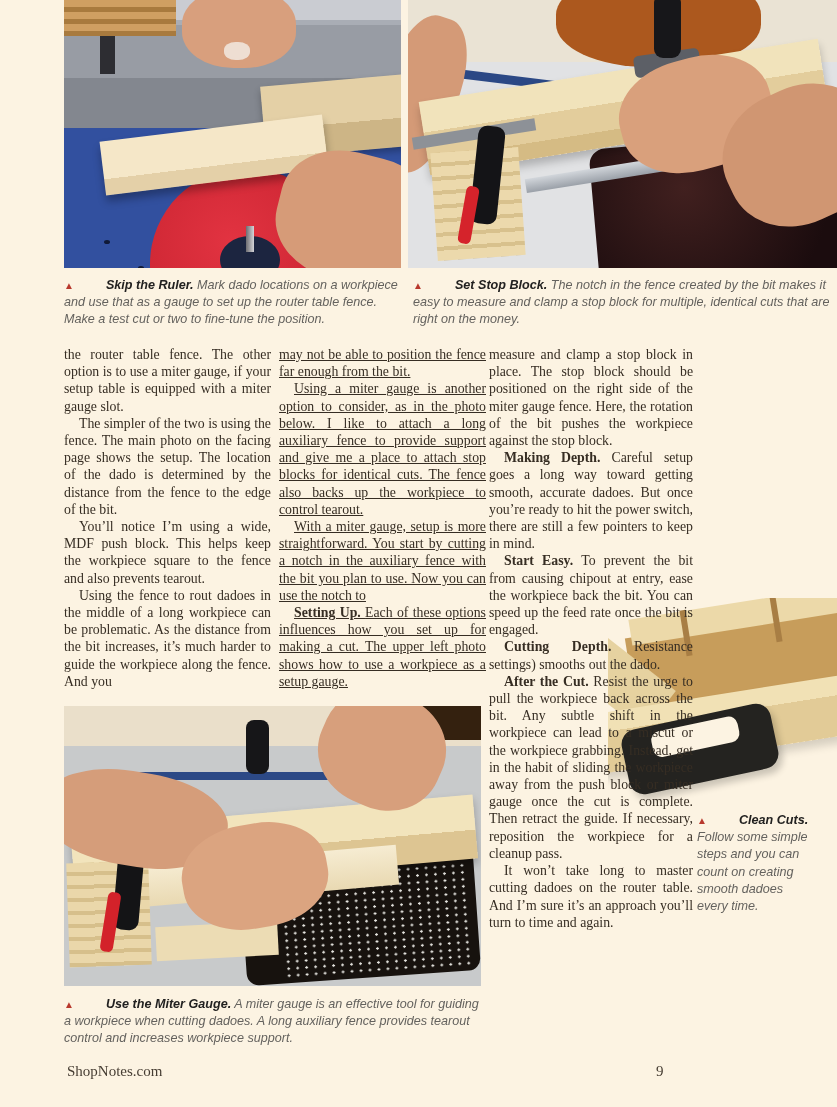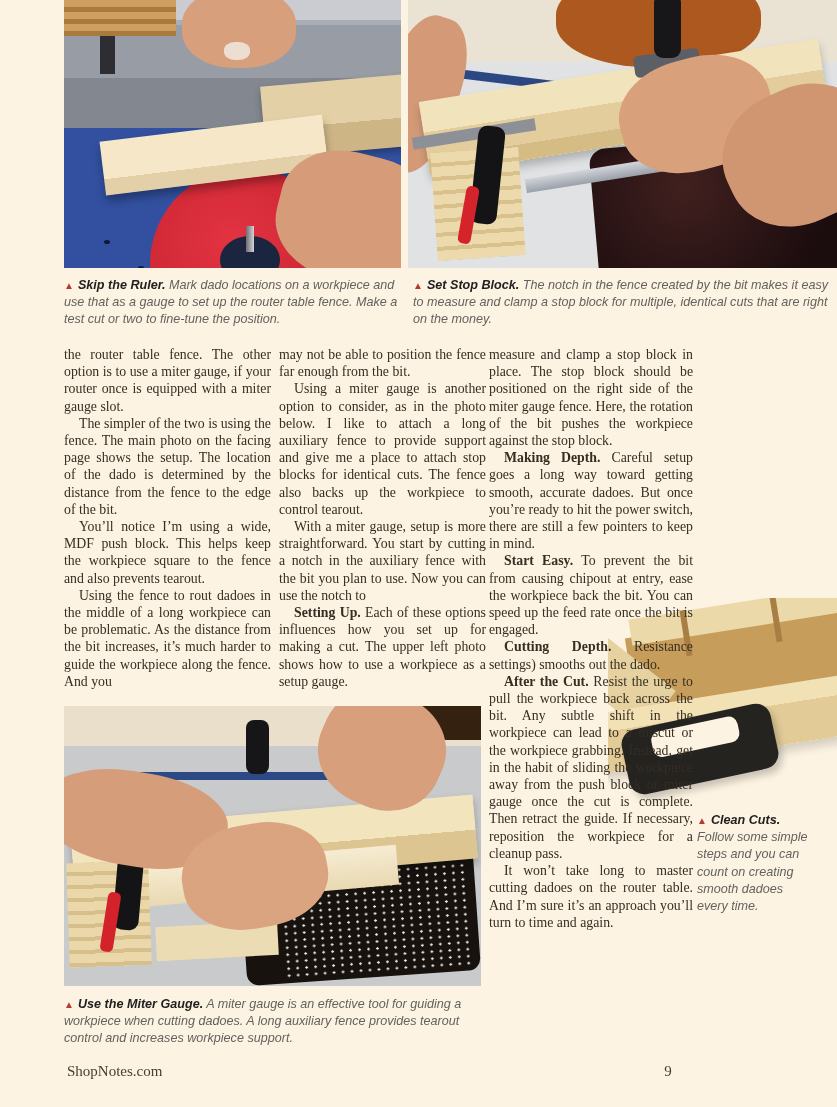--- a/index.html
+++ b/index.html
@@ -13,34 +13,34 @@
   
   .col{
     position:absolute;top:346px;overflow:hidden;z-index:2;
     font:13.8px/17.2px "Liberation Serif",serif;color:#362d23;
     text-align:justify;
   }
   .col p{margin:0;text-indent:15px;}
   .col p.cont{text-indent:0;}
   .col .lead{font-weight:bold;}
   #col1{left:64px;width:207px;height:362px;}
-  #col2{left:279px;width:207px;height:362px;}
+  #col2{left:279px;width:207px;height:362px;text-decoration:underline;}
   #col3{left:489px;width:204px;height:716px;}
   .seg2{width:121px;}
   .lead-split{text-align-last:justify;}
   
   .caption{
     position:absolute;z-index:2;
     font:italic 12.6px/17.2px "Liberation Sans",sans-serif;color:#64625e;
     text-align:left;
   }
-  .caption b{color:#222120;}
+  .caption b{color:#222120;margin-left:28px;}
   .tri{font-style:normal;color:#b8382d;font-size:10px;padding-right:4px;}
   
-  .footer{position:absolute;z-index:2;font:15px/18px "Liberation Serif",serif;color:#463d33;text-align:center;}
+  .footer{position:absolute;z-index:2;font:15px/18px "Liberation Serif",serif;color:#463d33;}
   
   #photo1{left:64px;top:0;width:337px;height:268px;background:#32509f;}
   .p1-fence{top:0;left:0;right:0;height:128px;
     background:linear-gradient(180deg,#caccd2 0 20px,#a9adb5 20px 25px,#989ca4 25px 78px,#83878f 78px 100%);}
   .p1-slot{left:36px;top:30px;width:15px;height:44px;background:#2d2d32;}
   .p1-strips{left:0;top:0;width:112px;height:36px;
     background:repeating-linear-gradient(180deg,#cf9f62 0 7px,#a87a3e 7px 12px);}
   .p1-mdf{right:-14px;top:80px;width:152px;height:72px;transform:rotate(-5deg);
     background:linear-gradient(180deg,#e4d0a6 0 60%,#cdb586 60% 100%);box-shadow:0 4px 7px rgba(0,0,0,.28);}
   .p1-table-holes{left:40px;bottom:24px;width:6px;height:4px;border-radius:50%;background:#101a38;
@@ -160,21 +160,21 @@
   <span class="tri">▲</span><b>Skip the Ruler.</b>
   <span>Mark dado locations on a workpiece and use that as a gauge to set up the router table fence. Make a test cut or two to fine-tune the position.</span>
 </div>
 
 <div class="caption" style="left:413px;top:277px;width:424px;">
   <span class="tri">▲</span><b>Set Stop Block.</b>
   <span>The notch in the fence created by the bit makes it easy to measure and clamp a stop block for multiple, identical cuts that are right on the money.</span>
 </div>
 
 <div class="col" id="col1">
-  <p class="cont"><span>the router table fence. The other option is to use a miter gauge, if your router once is equipped with a miter gauge slot.</span></p>
+  <p class="cont"><span>the router table fence. The other option is to use a miter gauge, if your setup table is equipped with a miter gauge slot.</span></p>
   <p><span>The simpler of the two is using the fence. The main photo on the facing page shows the setup. The location of the dado is determined by the distance from the fence to the edge of the bit.</span></p>
   <p><span>You’ll notice I’m using a wide, MDF push block. This helps keep the workpiece square to the fence and also prevents tearout.</span></p>
   <p><span>Using the fence to rout dadoes in the middle of a long workpiece can be problematic. As the distance from the bit increases, it’s much harder to guide the workpiece along the fence. And you</span></p>
 </div>
 
 <div class="col" id="col2">
   <p class="cont"><span>may not be able to position the fence far enough from the bit.</span></p>
   <p><span>Using a miter gauge is another option to consider, as in the photo below. I like to attach a long auxiliary fence to provide support and give me a place to attach stop blocks for identical cuts. The fence also backs up the workpiece to control tearout.</span></p>
   <p><span>With a miter gauge, setup is more straightforward. You start by cutting a notch in the auxiliary fence with the bit you plan to use. Now you can use the notch to</span></p>
   <p><b class="lead">Setting Up. </b><span>Each of these options influences how you set up for making a cut. The upper left photo shows how to use a workpiece as a setup gauge.</span></p>

